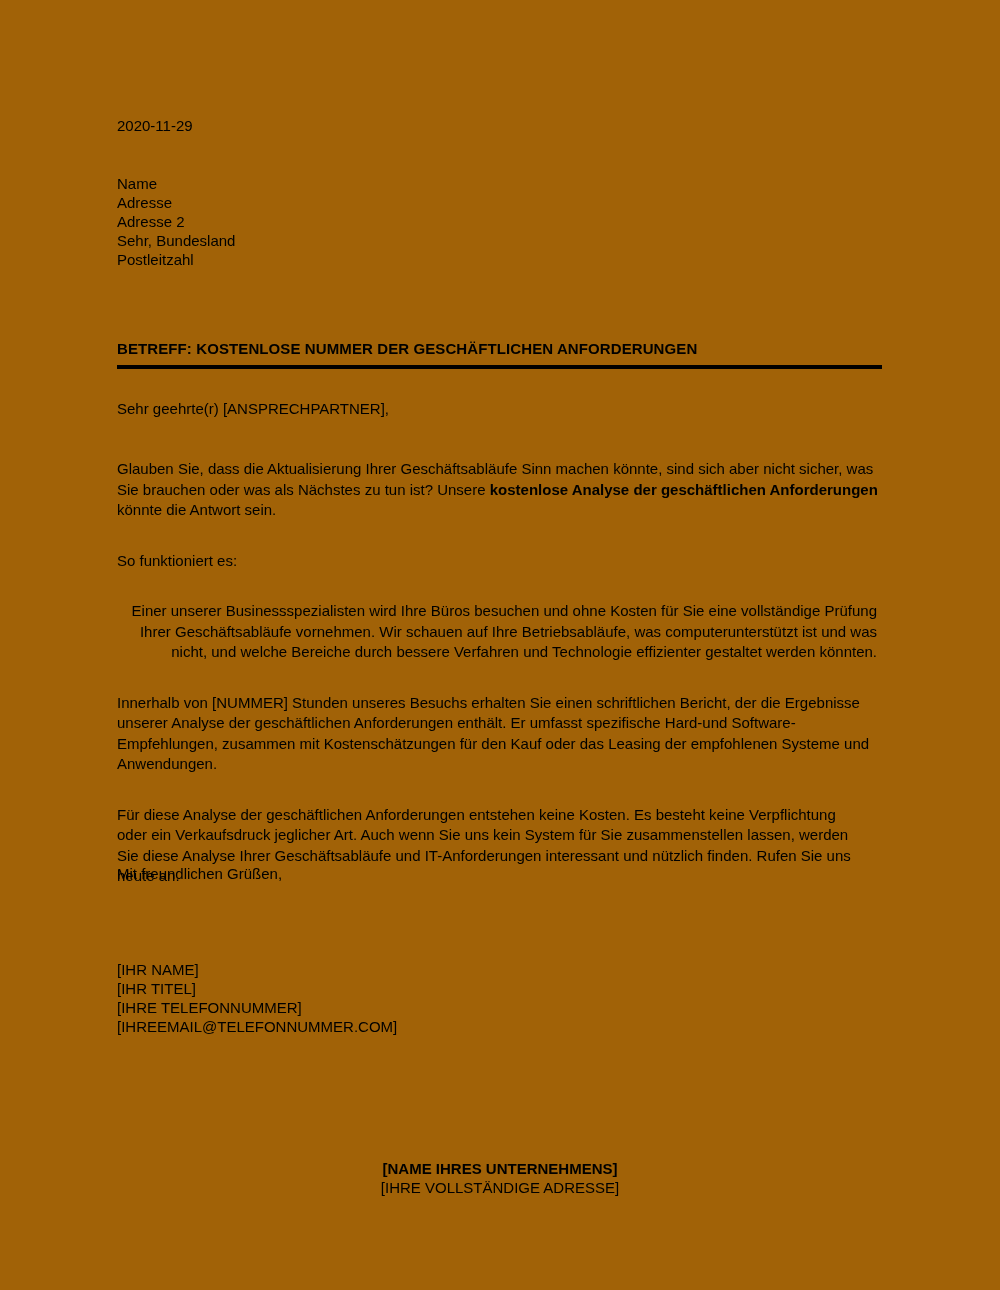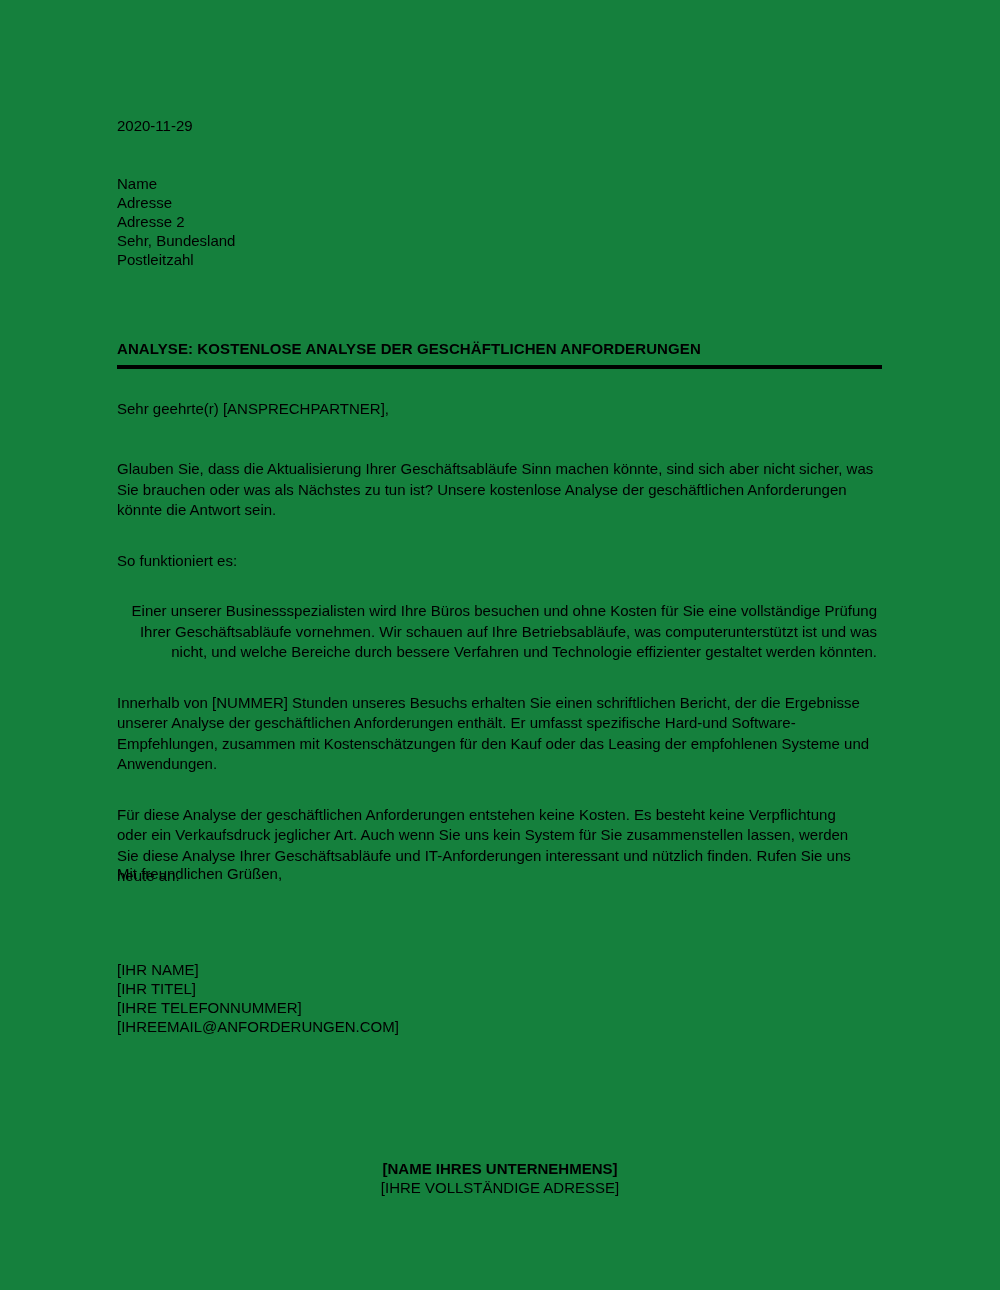--- a/index.html
+++ b/index.html
@@ -12,42 +12,42 @@
     width: 1000px;
     height: 1290px;
     position: relative;
     font-family: "Liberation Sans", sans-serif;
     color: #000000;
     -webkit-font-smoothing: antialiased;
   }
   .page {
     position: absolute;
     inset: 0;
-    background: #15803d;
+    background: #a16207;
   }
   .content {
     position: absolute;
     left: 117px;
     top: 0;
     width: 768px;
   }
 
   
   .line {
     font-size: 15px;
     line-height: 19px;
     white-space: pre-wrap;
   }
   .para {
     font-size: 15px;
     line-height: 20.5px;
     margin: 0;
   }
   .para b, .bold-inline {
-    font-weight: normal;
+    font-weight: bold;
   }
 
   
   .date-block {
     position: absolute;
     top: 116px;
     left: 0;
   }
 
   
@@ -143,21 +143,21 @@
 
     <div class="address-block">
       <div class="line">Name</div>
       <div class="line">Adresse</div>
       <div class="line">Adresse 2</div>
       <div class="line">Sehr, Bundesland</div>
       <div class="line">Postleitzahl</div>
     </div>
 
     <div class="subject-block">
-      <div class="subject-text">ANALYSE: KOSTENLOSE ANALYSE DER GESCHÄFTLICHEN ANFORDERUNGEN</div>
+      <div class="subject-text">BETREFF: KOSTENLOSE NUMMER DER GESCHÄFTLICHEN ANFORDERUNGEN</div>
       <div class="subject-rule"></div>
     </div>
 
     <div class="salutation-block">
       <div class="line">Sehr geehrte(r) [ANSPRECHPARTNER],</div>
     </div>
 
     <div class="body-block">
 
       <p class="para p-intro"><span>Glauben Sie, dass die Aktualisierung Ihrer Geschäftsabläufe Sinn machen könnte, sind sich aber nicht sicher, was Sie brauchen oder was als Nächstes zu tun ist? Unsere </span><span class="bold-inline">kostenlose Analyse der geschäftlichen Anforderungen</span><span> könnte die Antwort sein.</span></p>
@@ -173,21 +173,21 @@
     </div>
 
     <div class="closing-block">
       <div class="line">Mit freundlichen Grüßen,</div>
     </div>
 
     <div class="signature-block">
       <div class="line">[IHR NAME]</div>
       <div class="line">[IHR TITEL]</div>
       <div class="line">[IHRE TELEFONNUMMER]</div>
-      <div class="line">[IHREEMAIL@ANFORDERUNGEN.COM]</div>
+      <div class="line">[IHREEMAIL@TELEFONNUMMER.COM]</div>
     </div>
 
   </div>
 
   <div class="footer-block">
     <div class="footer-line strong">[NAME IHRES UNTERNEHMENS]</div>
     <div class="footer-line">[IHRE VOLLSTÄNDIGE ADRESSE]</div>
   </div>
 </div>
 

